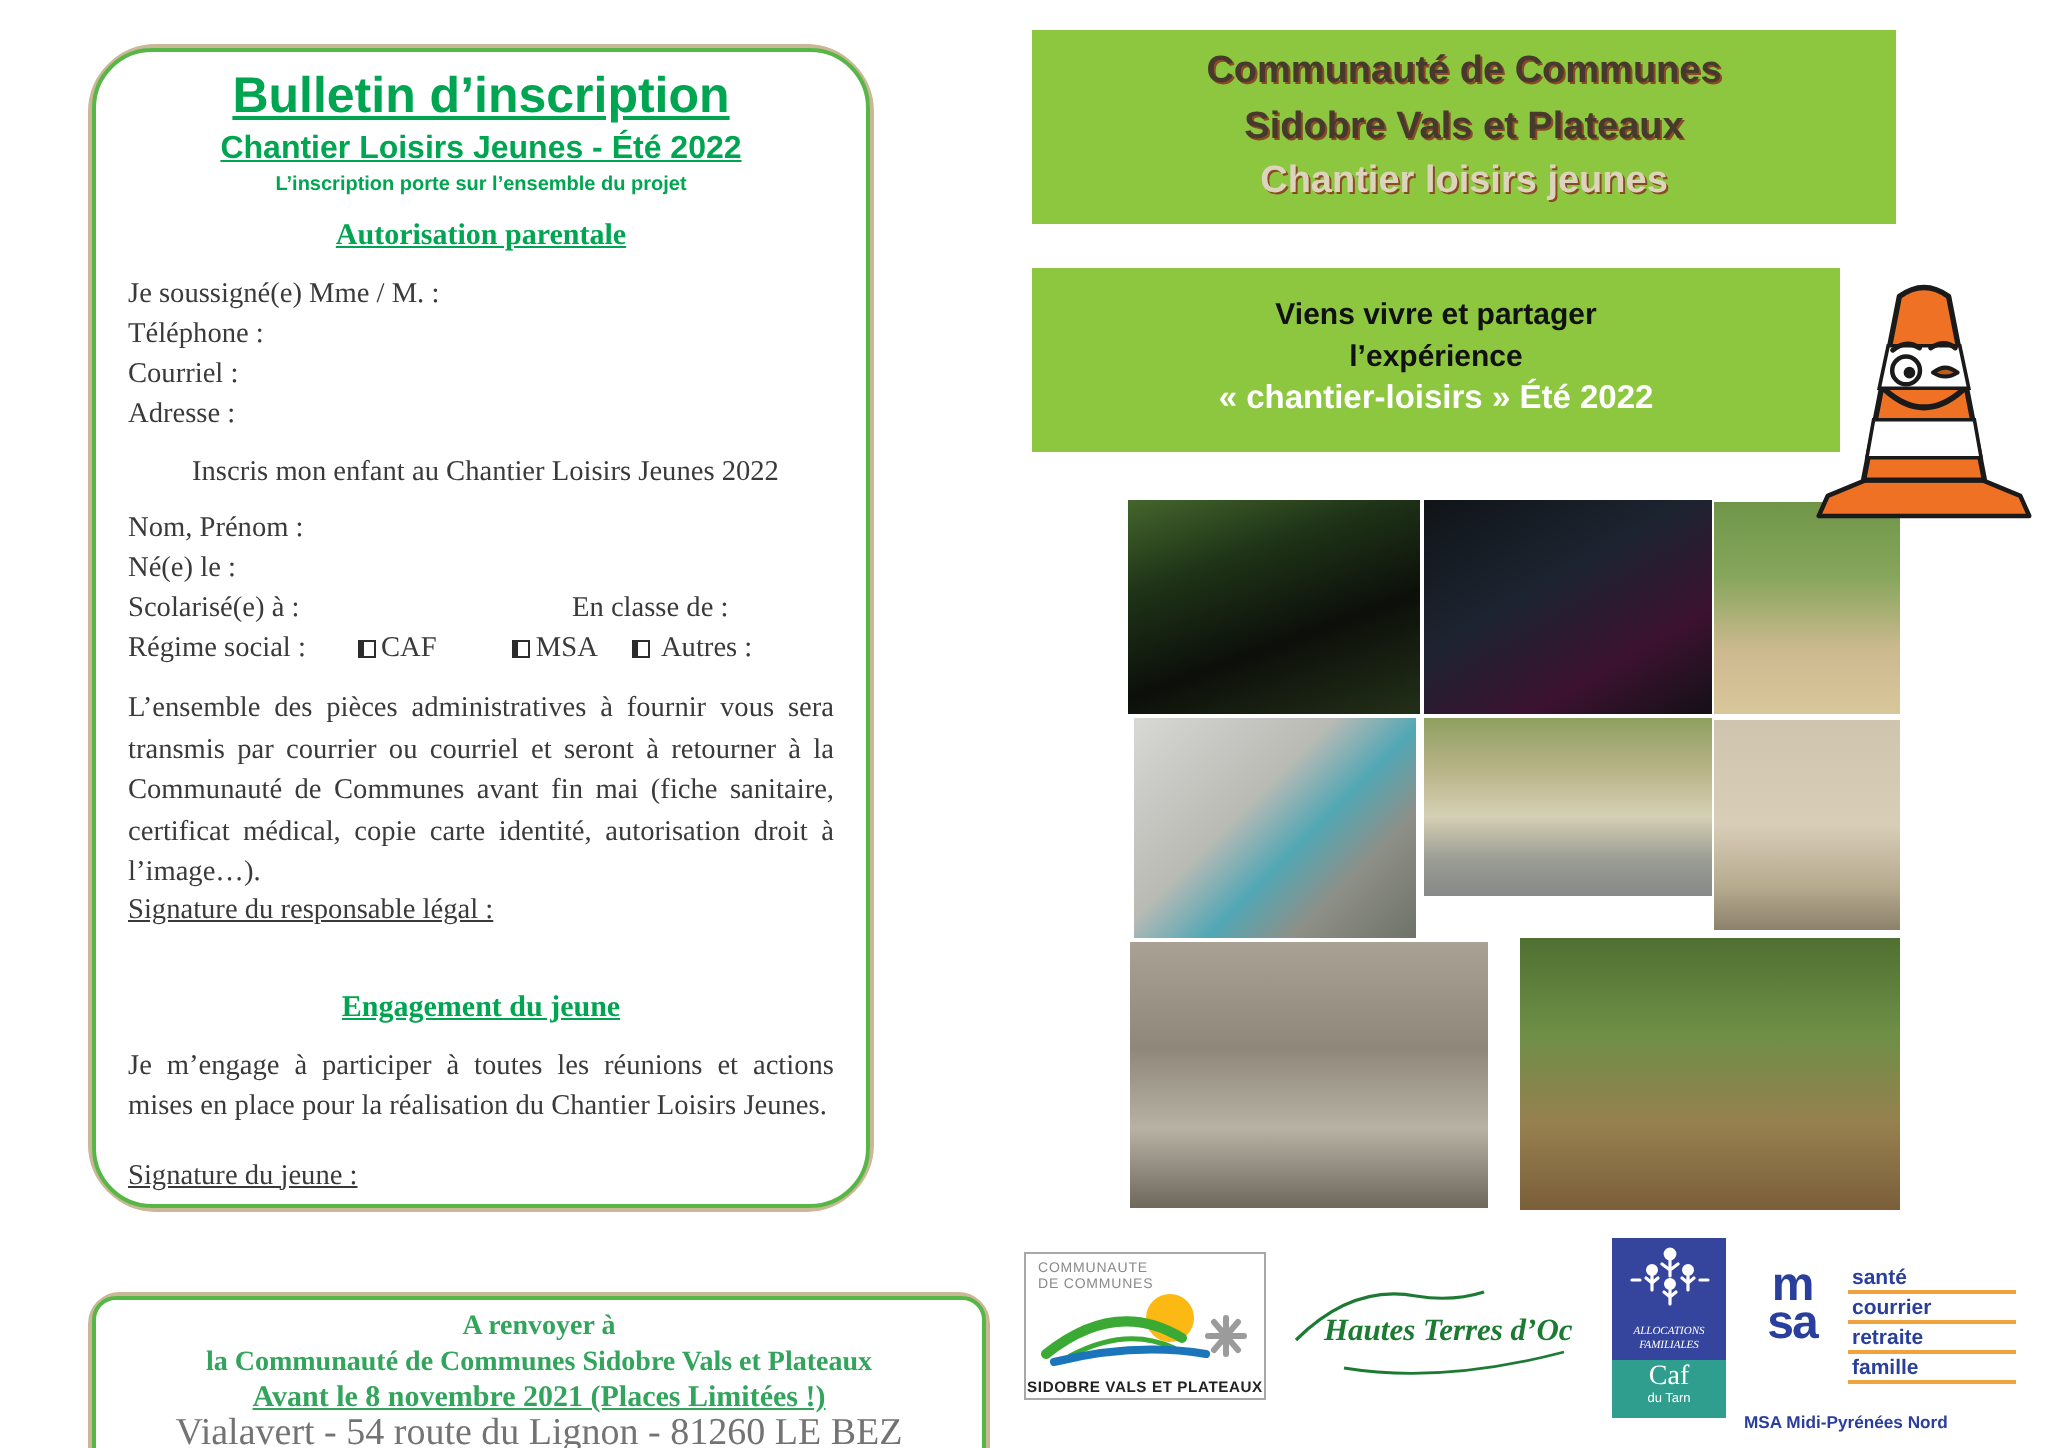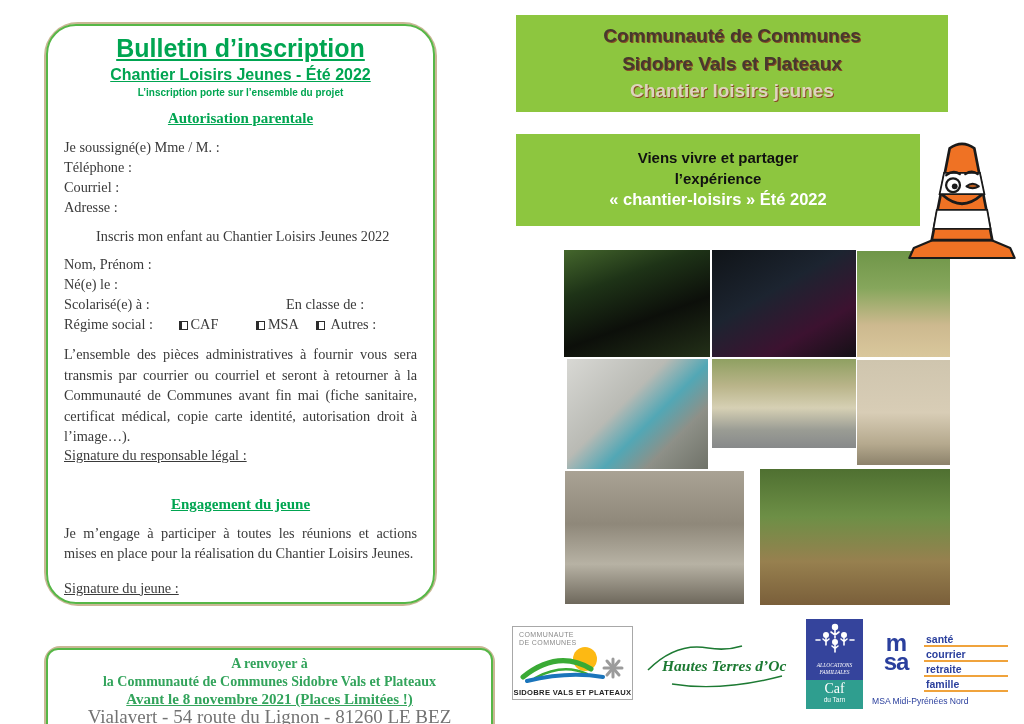--- a/index.html
+++ b/index.html
@@ -65,21 +65,21 @@
   #logo-caf .caf-top { background:#35449c; height:61px; padding-top:3px; }
   #logo-caf .caf-cap { font-size:5.5px; font-style:italic; color:#fff; line-height:6.5px; font-family:"Liberation Serif", serif; }
   #logo-caf .caf-bot { background:#2f9e8f; height:29px; color:#fff; padding-top:1px; }
   #logo-caf .caf-name { font-family:"Liberation Serif", serif; font-size:14px; line-height:15px; }
   #logo-caf .caf-sub { font-size:6.5px; line-height:7px; }
   #logo-msa { position:absolute; left:872px; top:633px; width:148px; height:66px; font-family:"Liberation Sans", sans-serif; }
   #logo-msa .msa-flex { display:flex; align-items:flex-start; }
   #logo-msa .msa-brand { font-weight:bold; color:#2a3f9d; font-size:24px; line-height:19px; letter-spacing:-1px; width:48px; text-align:center; }
   #logo-msa .msa-svcs { width:84px; margin-left:4px; }
   #logo-msa .msa-svc { font-size:10.5px; font-weight:bold; color:#2a3f9d; border-bottom:2px solid #f0a33c; line-height:12px; margin-bottom:1px; padding-left:2px; }
-  #logo-msa .msa-cap { font-size:8.6px; font-weight:normal; color:#2a3f9d; margin-top:3px; white-space:nowrap; }
+  #logo-msa .msa-cap { font-size:8.6px; font-weight:bold; color:#2a3f9d; margin-top:13px; white-space:nowrap; }
 </style>
 </head>
 <body>
 
 <div class="dbox" id="form-box">
   <div class="dbox-inner">
     <div class="t-main green">Bulletin d’inscription</div>
     <div class="t-sub green">Chantier Loisirs Jeunes - Été 2022</div>
     <div class="t-tag green">L’inscription porte sur l’ensemble du projet</div>
 

